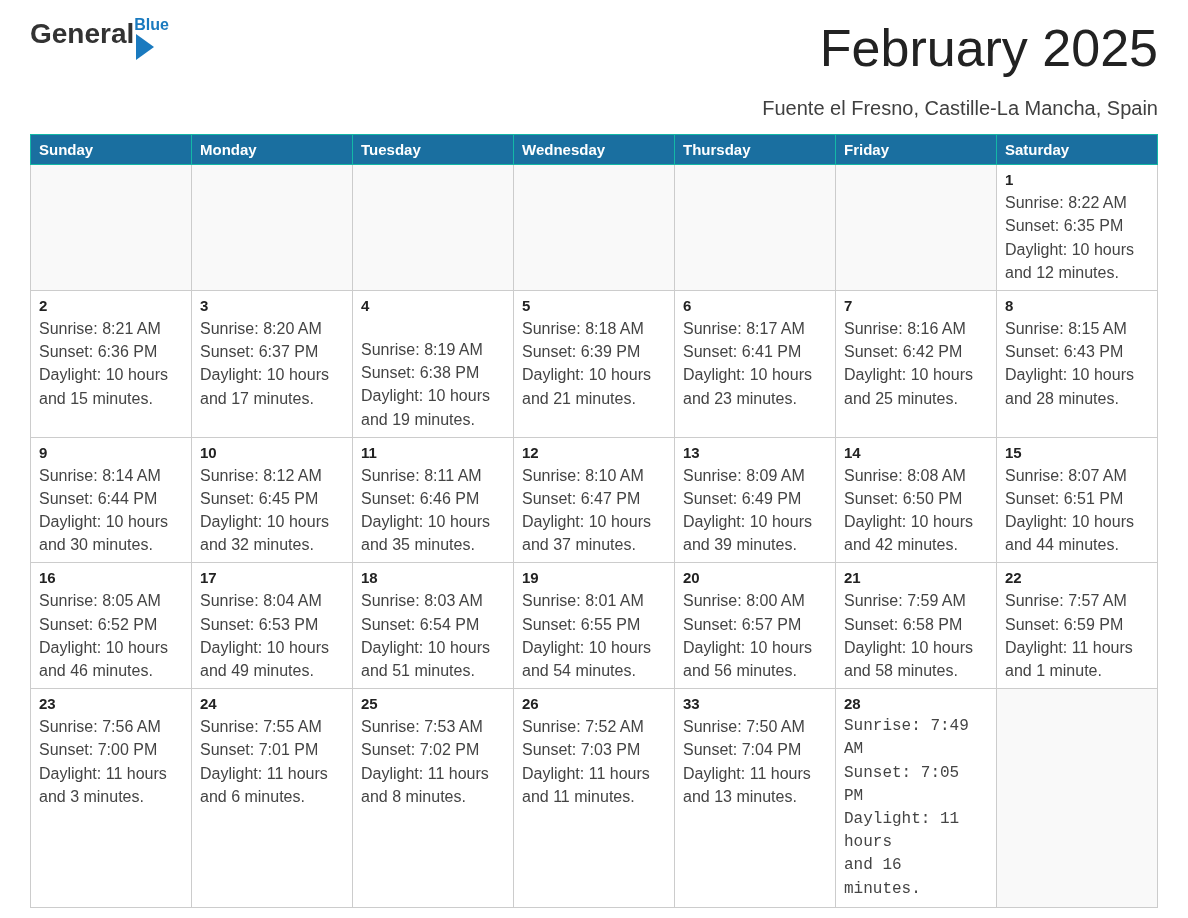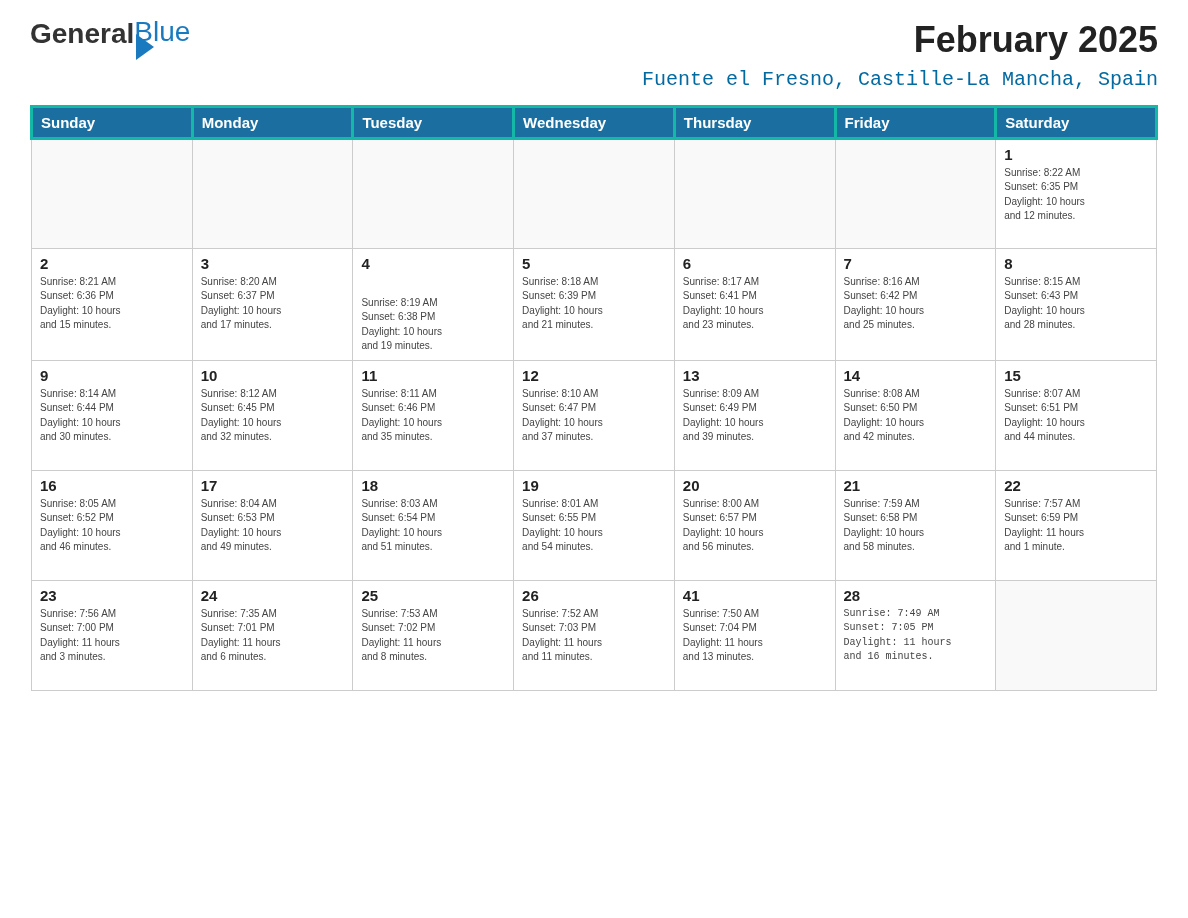--- a/index.html
+++ b/index.html
@@ -18,62 +18,61 @@
     }
     .logo {
       display: flex;
       flex-direction: row;
       align-items: flex-start;
     }
     .title-block {
       text-align: right;
     }
     .month-title {
-      font-size: 36px;
-      font-weight: bold;
+      font-size: 52px;
+      font-weight: normal;
       color: #222;
       line-height: 1.1;
     }
     .location {
       font-size: 20px;
-      color: #0369a1;
-      margin-top: 8px;
-      font-family: Liberation Mono, monospace;
+      color: #404040;
+      margin-top: 20px;
     }
     .calendar {
       width: 100%;
       border-collapse: collapse;
       margin-top: 14px;
       table-layout: fixed;
     }
     .calendar thead th {
       background-color: #1a6fa0;
       color: #fff;
       padding: 6px 8px;
       font-size: 15px;
       font-weight: bold;
       text-align: left;
-      border: 3px solid #14b8a6;
+      border: 1px solid #14b8a6;
     }
     .calendar tbody td {
       border: 1px solid #ccc;
       vertical-align: top;
       padding: 6px 8px;
       font-size: 12.5px;
       color: #333;
       height: 110px;
     }
     .day-number {
       font-size: 15px;
       font-weight: bold;
       color: #222;
       margin-bottom: 3px;
     }
     .day-info {
-      font-size: 10px;
+      font-size: 16px;
       color: #444;
       line-height: 1.45;
     }
     .empty-cell {
       background: #f9f9f9;
     }
   </style>
 </head>
 <body>
 
@@ -81,21 +80,21 @@
   <div class="logo">
     <div style="display:flex; align-items:center; line-height:1;">
       <span style="font-size:28px; font-weight:bold; color:#333;">General</span>
       <span style="display:inline-block; width:0; height:0; border-left: 0px solid transparent; border-right: 0px solid transparent;">
         
         <svg width="18" height="26" viewBox="0 0 18 26" style="margin: 0 1px 0 2px; vertical-align:middle;">
           <polygon points="0,0 18,13 0,26" fill="#1a7abf"></polygon>
         </svg>
       </span>
     </div>
-    <div style="font-size:28px; font-weight:normal; color:#1a7abf; margin-top:-4px;">Blue</div>
+    <div style="font-size:16px; font-weight:bold; color:#1a7abf; margin-top:-4px;">Blue</div>
   </div>
 
   <div class="title-block">
     <div class="month-title">February 2025</div>
     <div class="location">Fuente el Fresno, Castille-La Mancha, Spain</div>
   </div>
 </div>
 
 <table class="calendar">
   <thead>
@@ -281,41 +280,41 @@
       <tr>
         <td>
           <div class="day-number">23</div>
           <div class="day-info" style="white-space: pre-line;">Sunrise: 7:56 AM
 Sunset: 7:00 PM
 Daylight: 11 hours
 and 3 minutes.</div>
         </td>
         <td>
           <div class="day-number">24</div>
-          <div class="day-info" style="white-space: pre-line;">Sunrise: 7:35 AM
+          <div class="day-info" style="white-space: pre-line;">Sunrise: 7:55 AM
 Sunset: 7:01 PM
 Daylight: 11 hours
 and 6 minutes.</div>
         </td>
         <td>
           <div class="day-number">25</div>
           <div class="day-info" style="white-space: pre-line;">Sunrise: 7:53 AM
 Sunset: 7:02 PM
 Daylight: 11 hours
 and 8 minutes.</div>
         </td>
         <td>
           <div class="day-number">26</div>
           <div class="day-info" style="white-space: pre-line;">Sunrise: 7:52 AM
 Sunset: 7:03 PM
 Daylight: 11 hours
 and 11 minutes.</div>
         </td>
         <td>
-          <div class="day-number">41</div>
+          <div class="day-number">33</div>
           <div class="day-info" style="white-space: pre-line;">Sunrise: 7:50 AM
 Sunset: 7:04 PM
 Daylight: 11 hours
 and 13 minutes.</div>
         </td>
         <td>
           <div class="day-number">28</div>
           <div class="day-info" style="white-space: pre-line; font-family: Liberation Mono, monospace;">Sunrise: 7:49 AM
 Sunset: 7:05 PM
 Daylight: 11 hours

